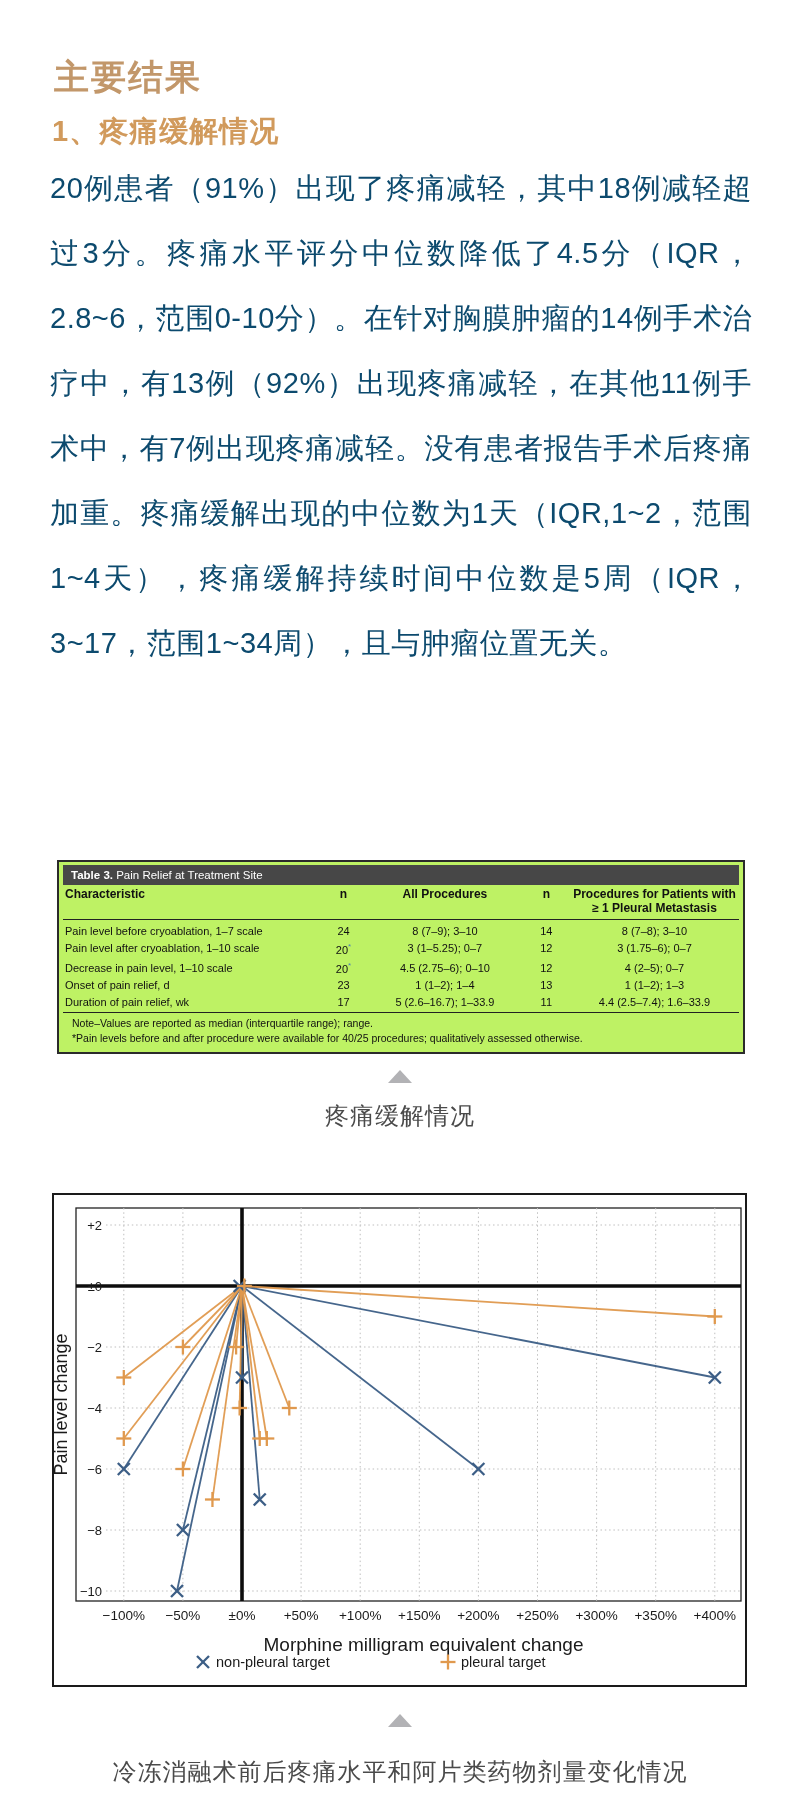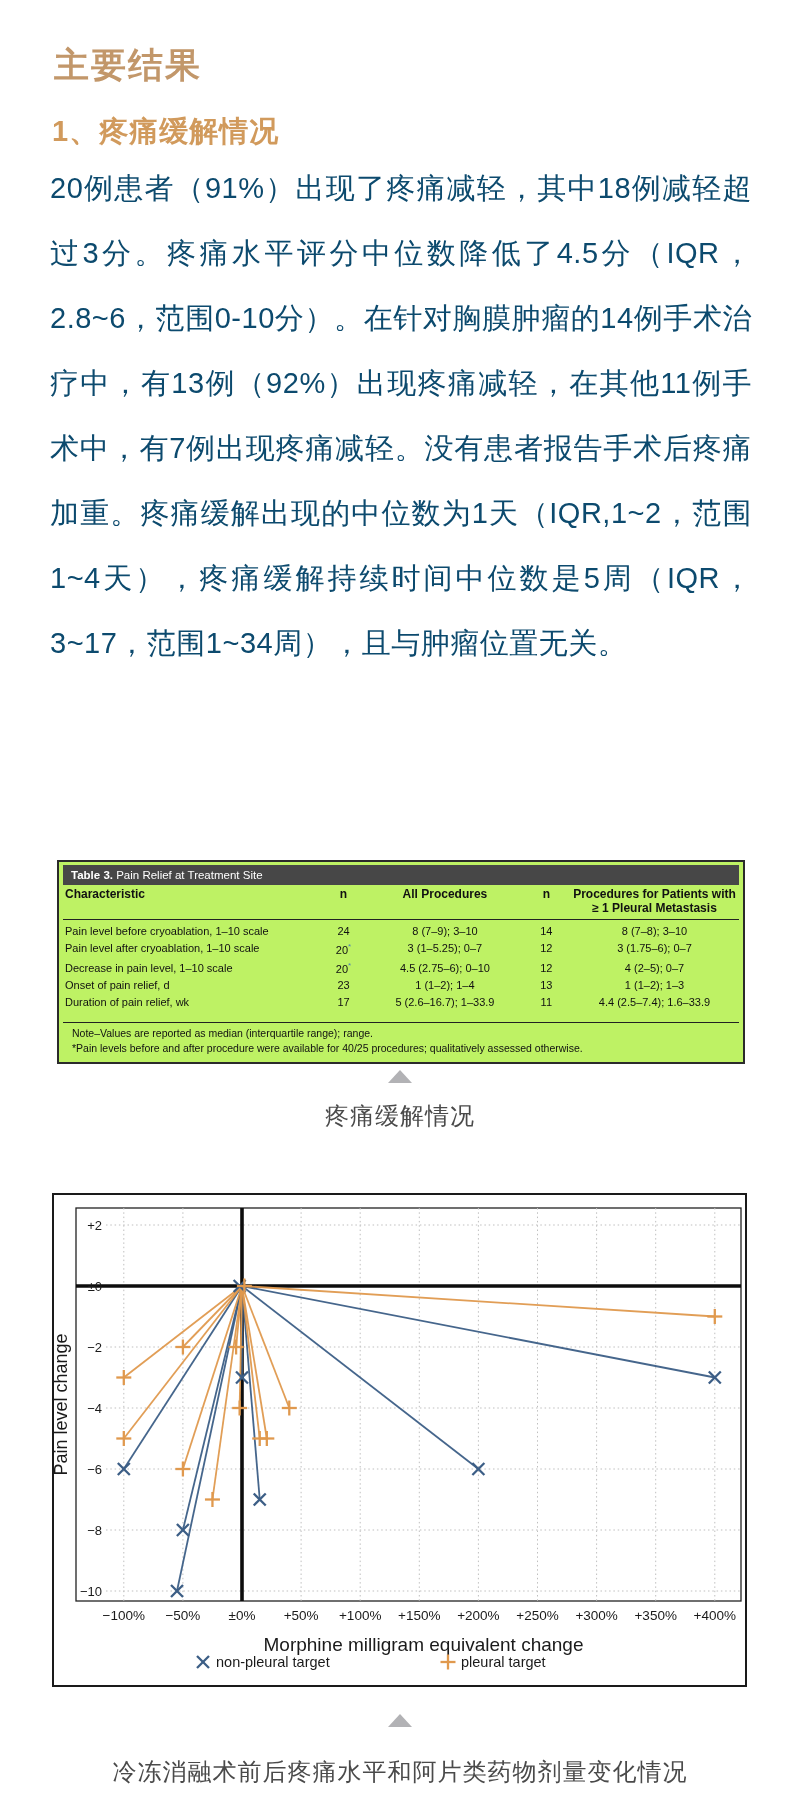--- a/index.html
+++ b/index.html
@@ -1,19 +1,19 @@
 <!DOCTYPE html>
 <html><head>
 <meta charset="utf-8">
 <style>
   html,body{margin:0;padding:0;background:#ffffff;}
   .page{position:relative;width:800px;height:1808px;background:#ffffff;overflow:hidden;
         font-family:"Liberation Sans",sans-serif;}
 
-  .doc-title{position:absolute;left:54px;top:42px;font-family:"Liberation Serif",serif;
+  .doc-title{position:absolute;left:54px;top:54px;font-family:"Liberation Serif",serif;
              font-weight:bold;font-size:35px;color:#c2976a;letter-spacing:2px;}
   .sec-heading{position:absolute;left:52px;top:112px;font-weight:bold;font-size:29px;
                color:#d19a5c;letter-spacing:1px;}
   .body-text{position:absolute;left:50px;top:156px;width:702px;font-size:29px;
              line-height:65px;color:#0c4a6e;text-align:justify;letter-spacing:.5px;}
 
   
   .jtable{position:absolute;left:57px;top:860px;width:688px;border:2px solid #2b2b2b;
           background:#bef264;box-sizing:border-box;padding:3px 4px 5px 4px;color:#111;}
   .jtable .band{background:#474747;color:#ffffff;font-size:11.5px;padding:4px 8px;margin:0 0 1px 0;}
@@ -21,21 +21,21 @@
   .jtable table{width:100%;border-collapse:collapse;font-size:11px;}
   .jtable th{font-weight:bold;font-size:12px;border-bottom:1.5px solid #222;
              padding:2px 2px 3px 2px;vertical-align:top;line-height:1.15;}
   .jtable th.c-label{text-align:left;}
   .jtable th.c-n,.jtable th.c-val{text-align:center;}
   .jtable td{padding:1px 2px;line-height:14.5px;white-space:nowrap;}
   .jtable td.c-label{text-align:left;}
   .jtable td.c-n,.jtable td.c-val{text-align:center;}
   .jtable tbody tr:first-child td{padding-top:4px;}
   .jtable sup.star{color:#4a7ebb;font-size:8px;}
-  .jtable .notes{border-top:1.5px solid #222;margin-top:12px;padding:3px 4px 1px 9px;
+  .jtable .notes{border-top:1.5px solid #222;margin-top:2px;padding:3px 4px 1px 9px;
                  font-size:10.5px;line-height:1.4;}
   .col-label{width:38%;} .col-n{width:7%;} .col-all{width:23%;} .col-n2{width:7%;} .col-pl{width:25%;}
 
   .tri{position:absolute;left:388px;width:0;height:0;border-left:12px solid transparent;
        border-right:12px solid transparent;border-bottom:13px solid #b2b2b5;}
   .tri-1{top:1070px;} .tri-2{top:1714px;}
   .gray-caption{position:absolute;left:0;width:800px;text-align:center;font-size:24px;
                 color:#4a4a4a;letter-spacing:1px;}
   .cap-1{top:1100px;} .cap-2{top:1756px;}
 
@@ -67,21 +67,21 @@
         <tr>
           <th class="c-label">Characteristic</th>
           <th class="c-n">n</th>
           <th class="c-val">All Procedures</th>
           <th class="c-n">n</th>
           <th class="c-val">Procedures for Patients with ≥ 1 Pleural Metastasis</th>
         </tr>
       </thead>
       <tbody>
           <tr>
-            <td class="c-label">Pain level before cryoablation, 1–10 scale</td>
+            <td class="c-label">Pain level before cryoablation, 1–7 scale</td>
             <td class="c-n">24</td>
             <td class="c-val">8 (7–9); 3–10</td>
             <td class="c-n">14</td>
             <td class="c-val">8 (7–8); 3–10</td>
           </tr>
           <tr>
             <td class="c-label">Pain level after cryoablation, 1–10 scale</td>
             <td class="c-n">20<sup class="star">*</sup></td>
             <td class="c-val">3 (1–5.25); 0–7</td>
             <td class="c-n">12</td>

